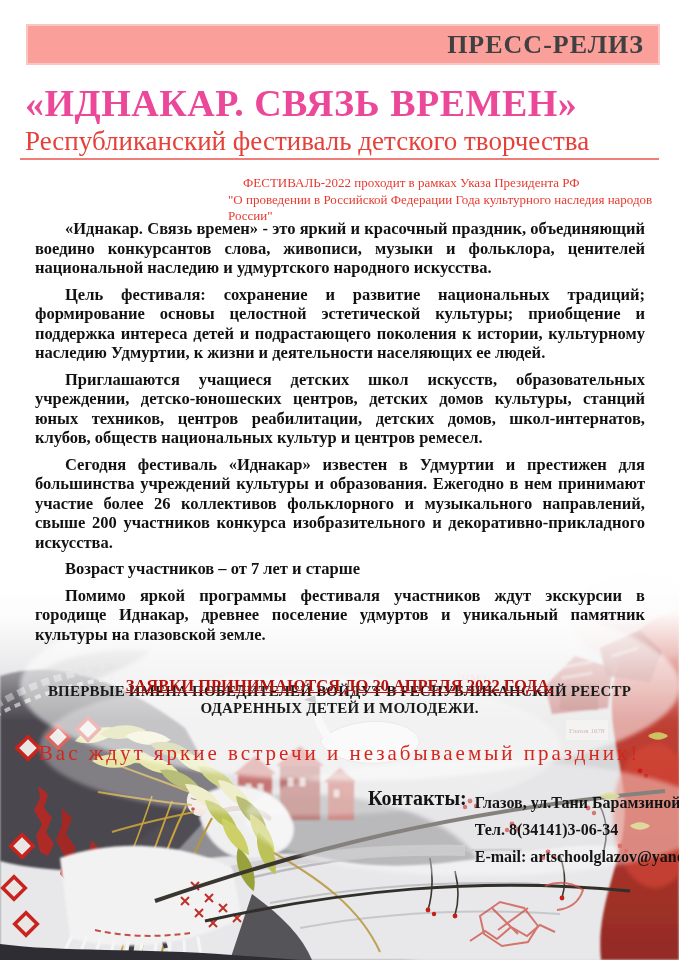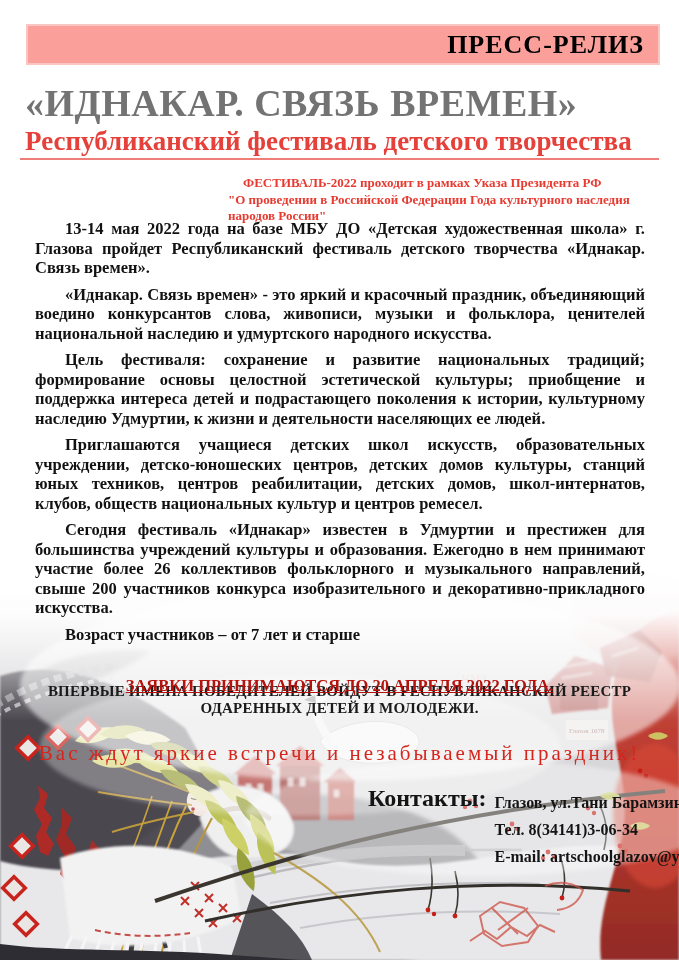--- a/index.html
+++ b/index.html
@@ -19,25 +19,25 @@
     box-sizing:border-box;border:2px solid #f9c6c3;
     display:flex;align-items:center;justify-content:flex-end;
     padding-right:14px;
   }
   .banner-label{
     color:#ffffff;font-size:26px;font-weight:bold;letter-spacing:1px;line-height:1;
   }
   
   .header{position:absolute;left:25px;top:84px;width:634px;}
   .title{margin:0;font-size:38px;line-height:1.05;font-weight:bold;letter-spacing:.5px;}
-  .subtitle{margin:3px 0 0 0;font-size:27px;line-height:1.05;font-weight:bold;}
+  .subtitle{margin:3px 0 0 0;font-size:27px;line-height:1.05;font-weight:normal;}
   .rule{position:absolute;left:20px;top:158px;width:639px;height:2px;}
   .decree{
     position:absolute;left:228px;top:175px;width:440px;
-    font-size:13px;font-weight:bold;line-height:16.5px;text-align:left;
+    font-size:13px;font-weight:normal;line-height:16.5px;text-align:left;
   }
   .decree .line1{padding-left:15px;}
   
   .body-text{position:absolute;left:35px;top:219px;width:610px;color:#121212;}
   .body-text p{
     margin:0 0 7px 0;font-size:16.5px;line-height:19.5px;font-weight:bold;
     text-align:justify;text-indent:30px;
   }
   .winners-note{
     position:absolute;left:0;top:683px;width:679px;text-align:center;
@@ -47,21 +47,21 @@
     position:absolute;left:0;top:676px;width:679px;text-align:center;
     font-size:16.5px;font-weight:bold;
   }
   .deadline span{text-decoration:underline;}
   .closing{
     position:absolute;left:0;top:741px;width:679px;text-align:center;
     font-size:21px;font-weight:normal;letter-spacing:3px;
   }
   
   .contacts{position:absolute;left:368px;top:786px;display:flex;color:#141414;}
-  .contacts-label{font-size:24px;font-weight:bold;line-height:24px;}
+  .contacts-label{font-size:20px;font-weight:bold;line-height:24px;}
   .contacts-lines{margin-left:8px;padding-top:3px;}
   .contacts-lines div{font-size:16px;font-weight:bold;line-height:27px;white-space:nowrap;}
 </style>
 </head>
 <body>
 
 <div class="page">
 
   <svg class="artwork" viewBox="0 0 679 404" xmlns="http://www.w3.org/2000/svg">
     <defs>
@@ -263,41 +263,41 @@
       <text x="569" y="177" font-size="7" fill="#8a5a55">Глазов 1678</text>
     </g>
 
     <ellipse cx="350" cy="130" rx="330" ry="95" fill="#ffffff" opacity="0.55" filter="url(#soft2)"></ellipse>
     <ellipse cx="300" cy="190" rx="260" ry="70" fill="#ffffff" opacity="0.3" filter="url(#soft2)"></ellipse>
     <ellipse cx="480" cy="262" rx="235" ry="58" fill="#ffffff" opacity="0.38" filter="url(#soft2)"></ellipse>
     <rect x="0" y="0" width="679" height="165" fill="url(#fadeTop)"></rect>
   </svg>
 
   <div class="banner" style="background: rgb(251, 159, 155); border-color: rgb(249, 198, 195);">
-    <span class="banner-label" style="color: #000000;">ПРЕСС-РЕЛИЗ</span>
+    <span class="banner-label" style="color: #404040;">ПРЕСС-РЕЛИЗ</span>
   </div>
 
   <div class="header">
-    <h1 class="title" style="color: #737373;">«ИДНАКАР. СВЯЗЬ ВРЕМЕН»</h1>
+    <h1 class="title" style="color: #ec4899;">«ИДНАКАР. СВЯЗЬ ВРЕМЕН»</h1>
     <h2 class="subtitle" style="color: rgb(230, 64, 58);">Республиканский фестиваль детского творчества</h2>
   </div>
   <div class="rule" style="background: rgb(238, 126, 119);"></div>
 
   <div class="decree" style="color: rgb(231, 58, 48);">
     <div class="line1">ФЕСТИВАЛЬ-2022 проходит в рамках Указа Президента РФ</div>
     <div class="line2">"О проведении в Российской Федерации Года культурного наследия народов России"</div>
   </div>
 
   <div class="body-text">
-    <p>13-14 мая 2022 года на базе МБУ ДО «Детская художественная школа» г. Глазова пройдет Республиканский фестиваль детского творчества «Иднакар. Связь времен».</p>
     <p>«Иднакар. Связь времен» - это яркий и красочный праздник, объединяющий воедино конкурсантов слова, живописи, музыки и фольклора, ценителей национальной наследию и удмуртского народного искусства.</p>
     <p>Цель фестиваля: сохранение и развитие национальных традиций; формирование основы целостной эстетической культуры; приобщение и поддержка интереса детей и подрастающего поколения к истории, культурному наследию Удмуртии, к жизни и деятельности населяющих ее людей.</p>
     <p>Приглашаются учащиеся детских школ искусств, образовательных учреждении, детско-юношеских центров, детских домов культуры, станций юных техников, центров реабилитации, детских домов, школ-интернатов, клубов, обществ национальных культур и центров ремесел.</p>
     <p>Сегодня фестиваль «Иднакар» известен в Удмуртии и престижен для большинства учреждений культуры и образования. Ежегодно в нем принимают участие более 26 коллективов фольклорного и музыкального направлений, свыше 200 участников конкурса изобразительного и декоративно-прикладного искусства.</p>
     <p>Возраст участников – от 7 лет и старше</p>
+    <p>Помимо яркой программы фестиваля участников ждут экскурсии в городище Иднакар, древнее поселение удмуртов и уникальный памятник культуры на глазовской земле.</p>
   </div>
 
   <div class="winners-note">ВПЕРВЫЕ ИМЕНА ПОБЕДИТЕЛЕЙ ВОЙДУТ В РЕСПУБЛИКАНСКИЙ РЕЕСТР ОДАРЕННЫХ ДЕТЕЙ И МОЛОДЕЖИ.</div>
 
   <div class="deadline" style="color: rgb(181, 18, 14);">
     <span>ЗАЯВКИ ПРИНИМАЮТСЯ ДО 20 АПРЕЛЯ 2022 ГОДА.</span>
   </div>
 
   <div class="closing" style="color: rgb(214, 37, 29);">Вас ждут яркие встречи и незабываемый праздник!</div>
 

